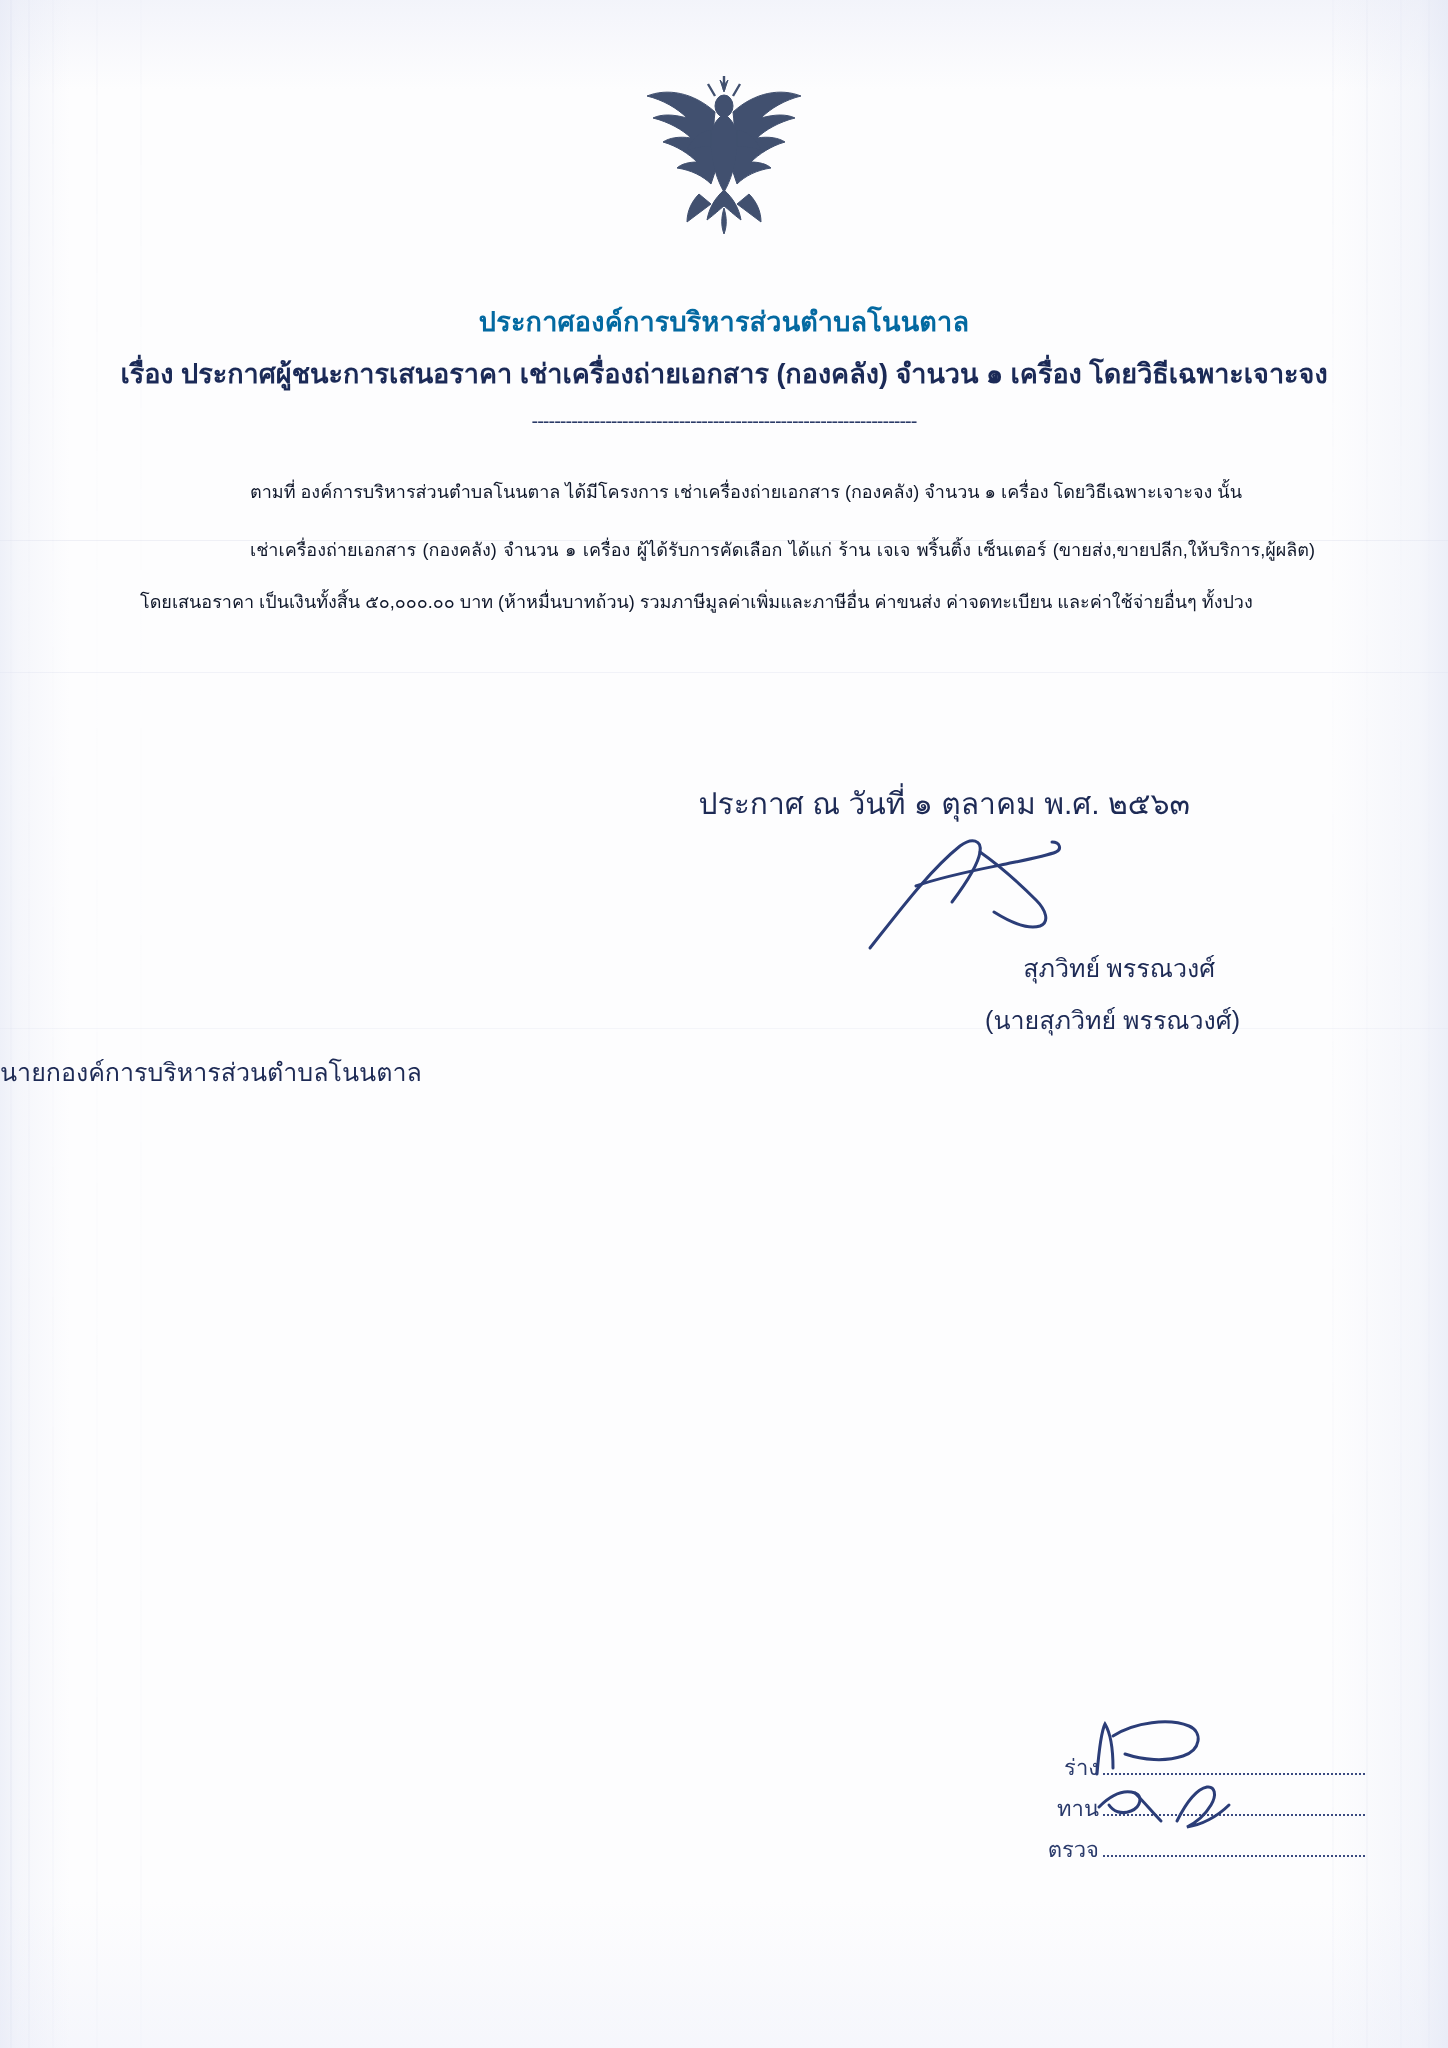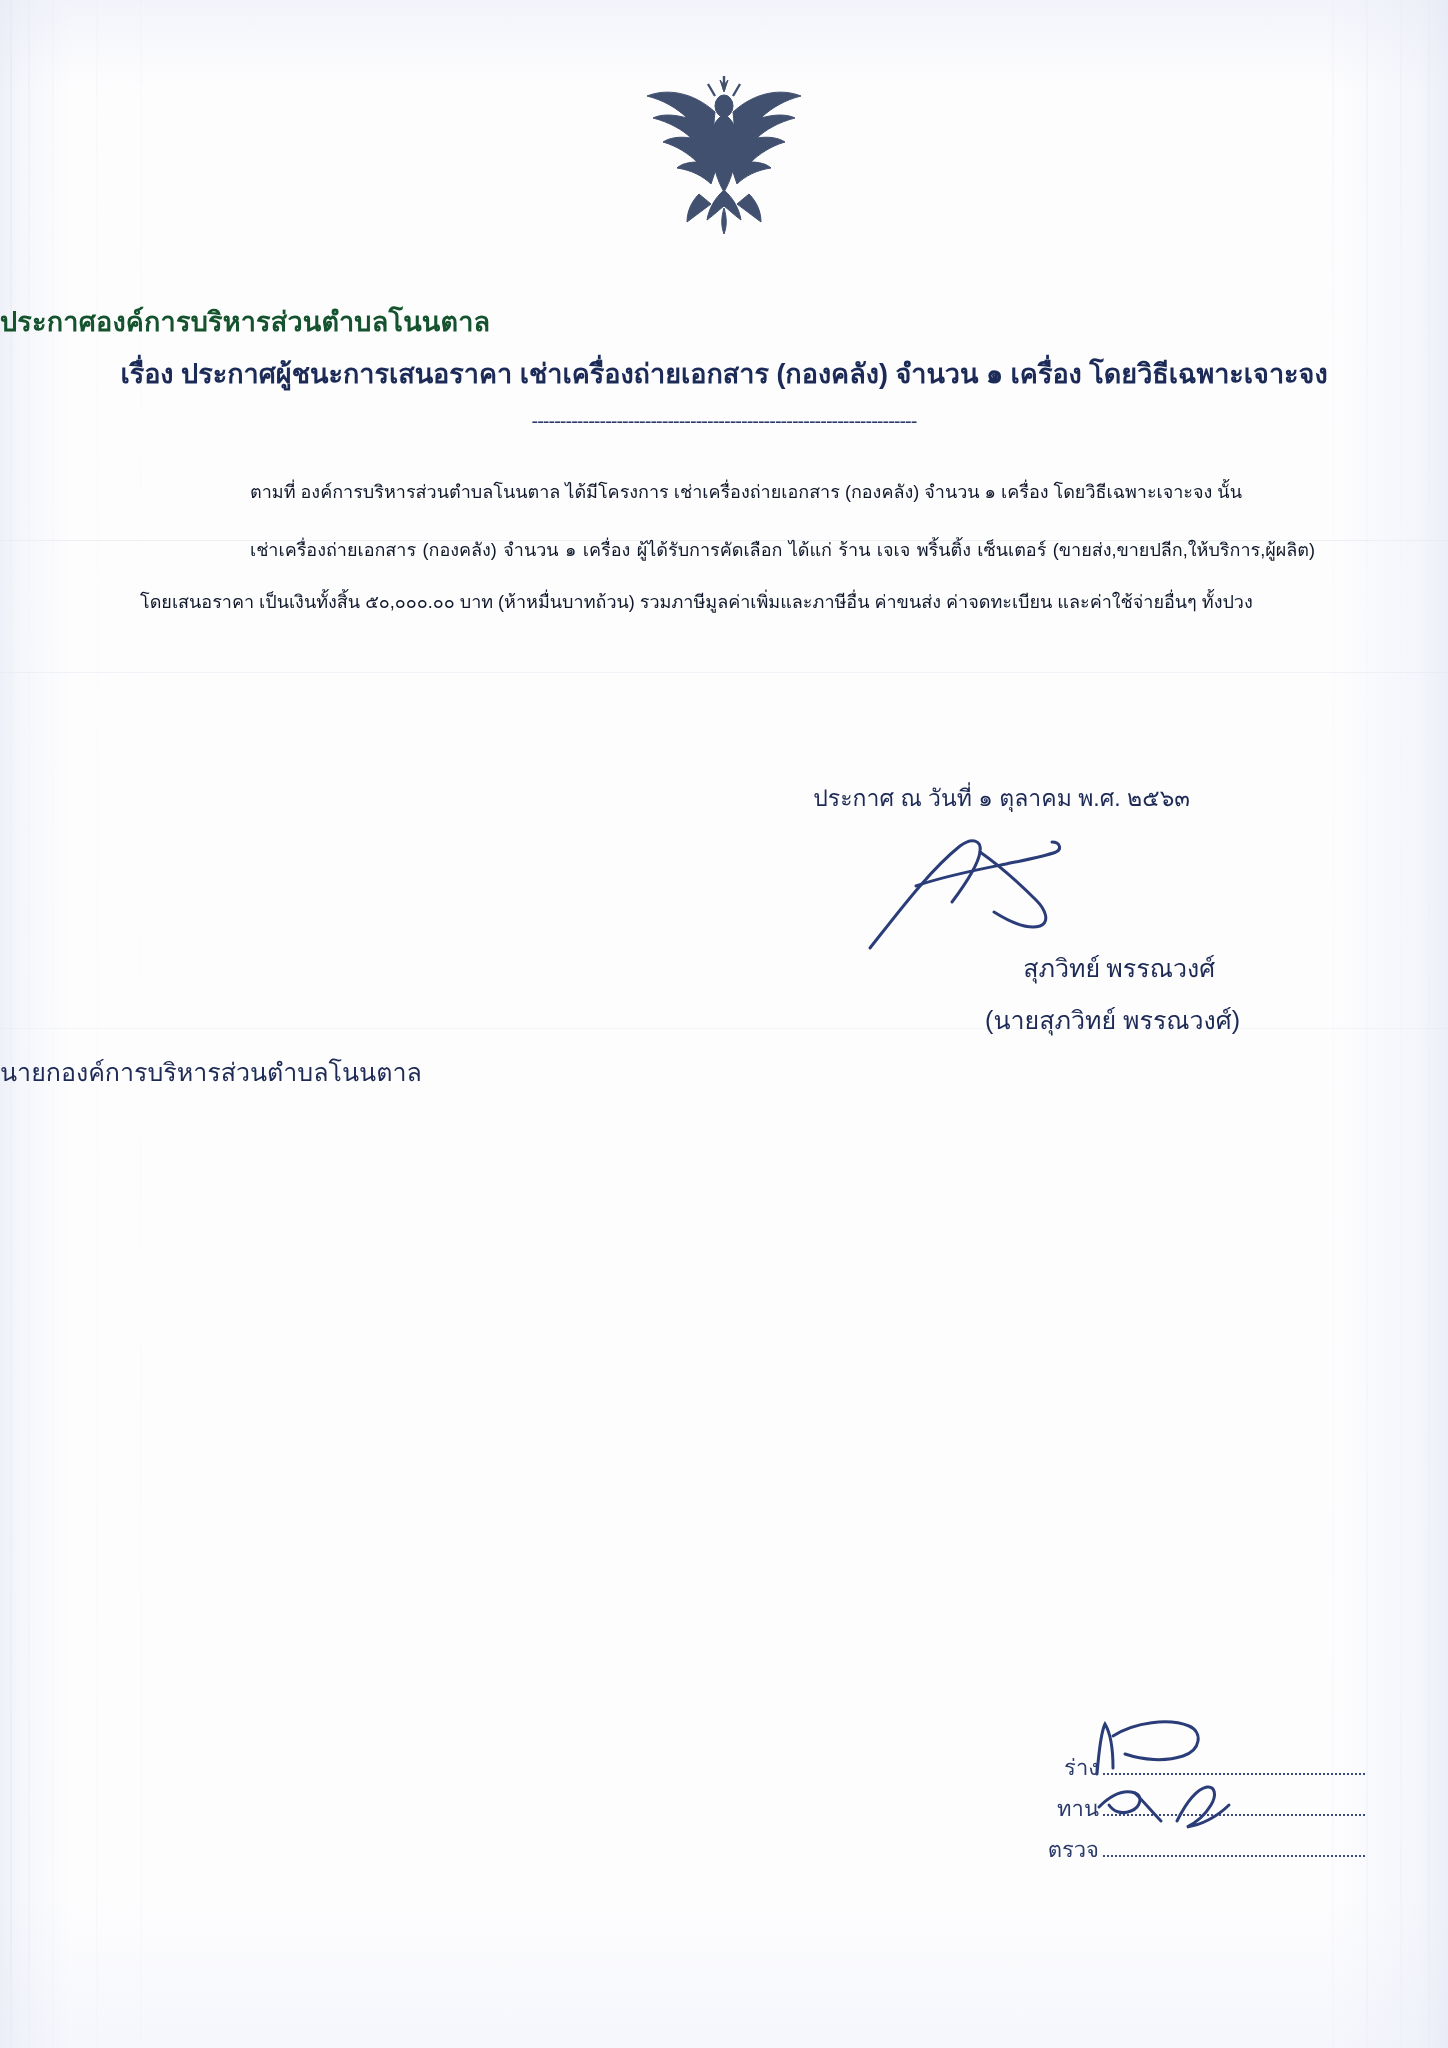--- a/index.html
+++ b/index.html
@@ -79,25 +79,25 @@
   .emblem {
     width: 190px;
     height: 170px;
   }
 
   
   .doc-title {
     position: absolute;
     top: 300px;
     left: 0; right: 0;
-    text-align: left;
+    text-align: center;
     font-size: 27px;
     font-weight: 700;
     letter-spacing: .2px;
-    color: #14532d;
+    color: #0369a1;
   }
   .doc-subject {
     position: absolute;
     top: 352px;
     left: 0; right: 0;
     text-align: center;
     font-size: 27px;
     font-weight: 700;
     color: #1b2a57;
   }
@@ -129,21 +129,21 @@
   }
   .indent { text-indent: 110px; }
 
   
   .date-line {
     position: absolute;
     top: 780px;
     left: 0;
     width: 1190px;
     text-align: right;
-    font-size: 23px;
+    font-size: 30px;
     color: #1d2a55;
   }
 
   
   .sig-svg {
     position: absolute;
     top: 830px;
     left: 860px;
     width: 220px;
     height: 130px;

